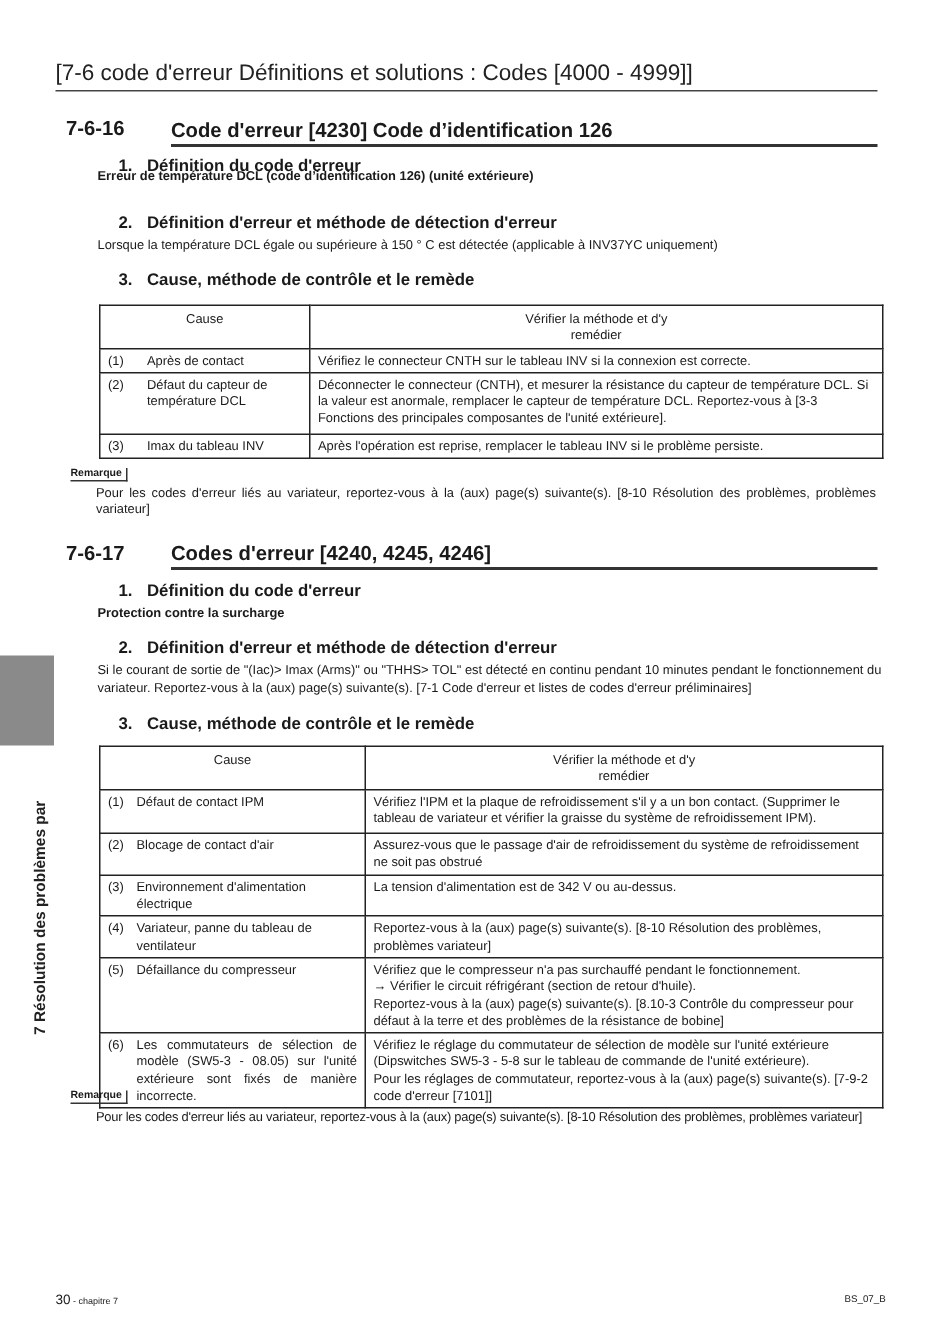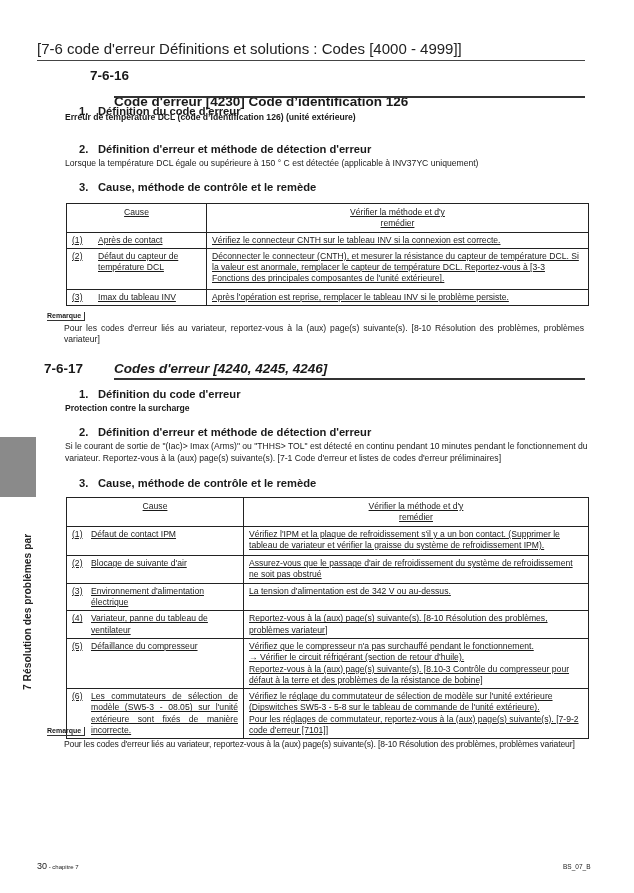--- a/index.html
+++ b/index.html
@@ -13,21 +13,21 @@
     .sec-title { font-weight: bold; font-size: 13.5px; }
     .sec-num { left: 44px; }
     .sec-name { left: 114px; }
     .sec-rule { left: 114px; width: 471px; height: 0; border-top: 2px solid #333; }
 
     .h3 { left: 46px; font-weight: bold; font-size: 11.2px; margin-left: 33px; }
     .h3 .n { display: inline-block; width: 19px; }
     .body-text { left: 65px; font-size: 8.6px; line-height: 11.5px; }
     .body-bold { font-weight: bold; }
 
-    table.err { position: absolute; border-collapse: collapse; font-size: 8.6px; line-height: 11.3px; text-decoration: underline; }
+    table.err { position: absolute; border-collapse: collapse; font-size: 8.6px; line-height: 11.3px; }
     table.err td, table.err th { border: 1px solid #222; vertical-align: top; padding: 2px 5px 2px 5px; font-weight: normal; }
     table.err th { text-align: center; padding-top: 3px; }
     .num { display: inline-block; width: 26px; }
     .num2 { display: inline-block; width: 19px; }
     .causecell { display: flex; }
     .causecell .ct { flex: 1; }
 
     .remark-label { left: 47px; font-size: 7px; font-weight: bold; padding: 0 3px 1px 0;
                     border-bottom: 1px solid #333; border-right: 1px solid #333; }
     .remark-text { font-size: 8.6px; line-height: 11.3px; }
@@ -42,22 +42,22 @@
   </style>
 </head>
 <body>
 
 <div class="abs running-header">[7-6 code d'erreur Définitions et solutions : Codes [4000 - 4999]]</div>
 <div class="abs header-rule"></div>
 
 <div class="abs side-tab"></div>
 <div class="abs side-text">7 Résolution des problèmes par</div>
 
-<div class="abs sec-title sec-num" style="top:68px;margin-left:46px;">7-6-16</div>
-<div class="abs sec-title sec-name" style="top:94px;">Code d'erreur [4230] Code d’identification 126</div>
+<div class="abs sec-title sec-num" style="top:78px;">7-6-16</div>
+<div class="abs sec-title sec-name" style="top:79px;">Code d'erreur [4230] Code d’identification 126</div>
 <div class="abs sec-rule" style="top:96px;"></div>
 
 <div class="abs h3" style="top:105px;">
   <span class="n">1.</span><span>Définition du code d'erreur</span>
 </div>
 <div class="abs body-text body-bold" style="top:112px;">Erreur de température DCL (code d’identification 126) (unité extérieure)</div>
 
 <div class="abs h3" style="top:143px;">
   <span class="n">2.</span><span>Définition d'erreur et méthode de détection d'erreur</span>
 </div>
@@ -104,21 +104,21 @@
         </td>
     <td>Après l'opération est reprise, remplacer le tableau INV si le problème persiste.</td>
   </tr>
 </tbody>
   </table>
 
 <div class="abs remark-label" style="top:312px;">Remarque</div>
 <div class="abs remark-text" style="left:64px; top:323px; width:520px; text-align:justify;">Pour les codes d'erreur liés au variateur, reportez-vous à la (aux) page(s) suivante(s). [8-10 Résolution des problèmes, problèmes variateur]</div>
 
 <div class="abs sec-title sec-num" style="top:361px;">7-6-17</div>
-<div class="abs sec-title sec-name" style="top:361px;font-style:italic;">Codes d'erreur [4240, 4245, 4246]</div>
+<div class="abs sec-title sec-name" style="top:361px;">Codes d'erreur [4240, 4245, 4246]</div>
 <div class="abs sec-rule" style="top:378px;"></div>
 
 <div class="abs h3" style="top:388px;">
   <span class="n">1.</span><span>Définition du code d'erreur</span>
 </div>
 <div class="abs body-text body-bold" style="top:403px;">Protection contre la surcharge</div>
 
 <div class="abs h3" style="top:426px;">
   <span class="n">2.</span><span>Définition d'erreur et méthode de détection d'erreur</span>
 </div>
@@ -144,21 +144,21 @@
             <span class="num2">(1)</span>
             <span class="ct">Défaut de contact IPM</span>
           </div>
         </td>
     <td style="padding-bottom:4px;margin-left:37px;">Vérifiez l'IPM et la plaque de refroidissement s'il y a un bon contact. (Supprimer le tableau de variateur et vérifier la graisse du système de refroidissement IPM).</td>
   </tr>
   <tr>
     <td>
           <div class="causecell">
             <span class="num2">(2)</span>
-            <span class="ct">Blocage de suivante d'air</span>
+            <span class="ct">Blocage de contact d'air</span>
           </div>
         </td>
     <td>Assurez-vous que le passage d'air de refroidissement du système de refroidissement ne soit pas obstrué</td>
   </tr>
   <tr>
     <td>
           <div class="causecell">
             <span class="num2">(3)</span>
             <span class="ct">Environnement d'alimentation électrique</span>
           </div>

